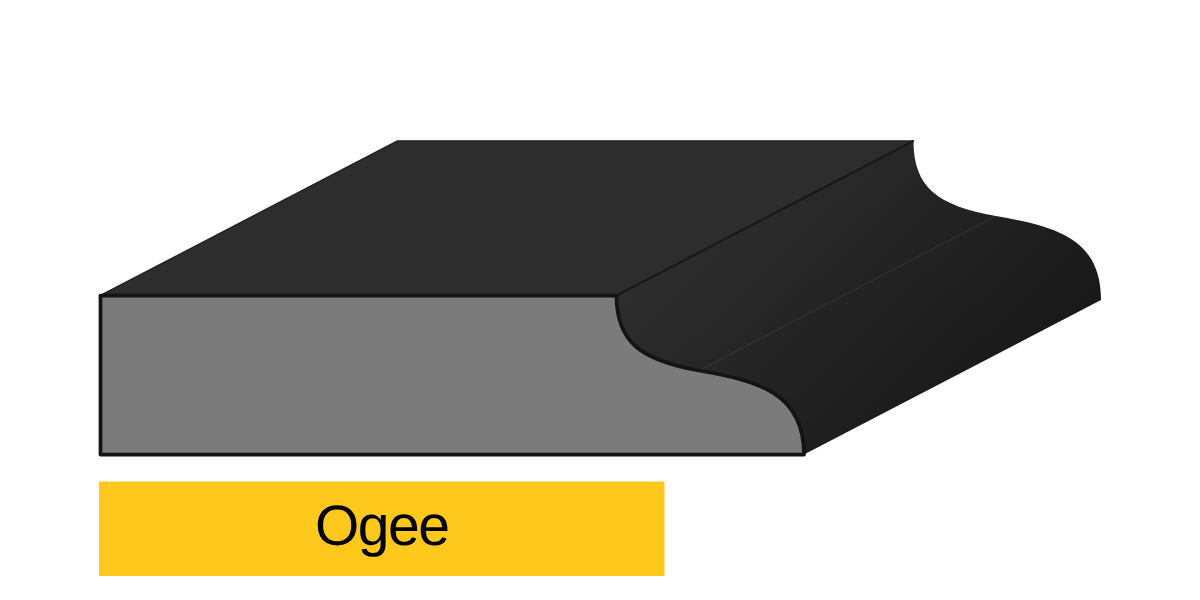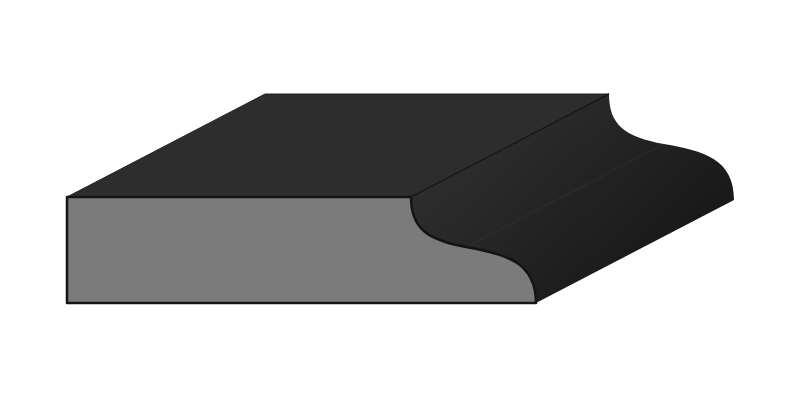--- a/index.html
+++ b/index.html
@@ -62,14 +62,17 @@
     <path d="M609,94 C609,125 625,137 664,144 C704,151 734,159 734,200
              L536,303 C536,262 506,254 466,247 C427,240 411,228 411,197 Z" fill="url(#sweepGrad)"></path>
 
     <line x1="609" y1="94" x2="411" y2="197" stroke="#1a1a1a" stroke-width="1.5"></line>
 
     <line x1="466" y1="247" x2="664" y2="144" stroke="rgba(255,255,255,0.05)" stroke-width="1"></line>
 
     <path d="M67,197 L411,197 C411,228 427,240 466,247 C506,254 536,262 536,303 L67,303 Z" fill="#7b7b7b" stroke="#141414" stroke-width="2.5" stroke-linejoin="round"></path>
   </svg>
 
+  <div class="caption" style="background: rgb(255, 200, 28);">
+    <span class="caption-text">Ogee</span>
+  </div>
 
 </div>
 
 </body></html>

